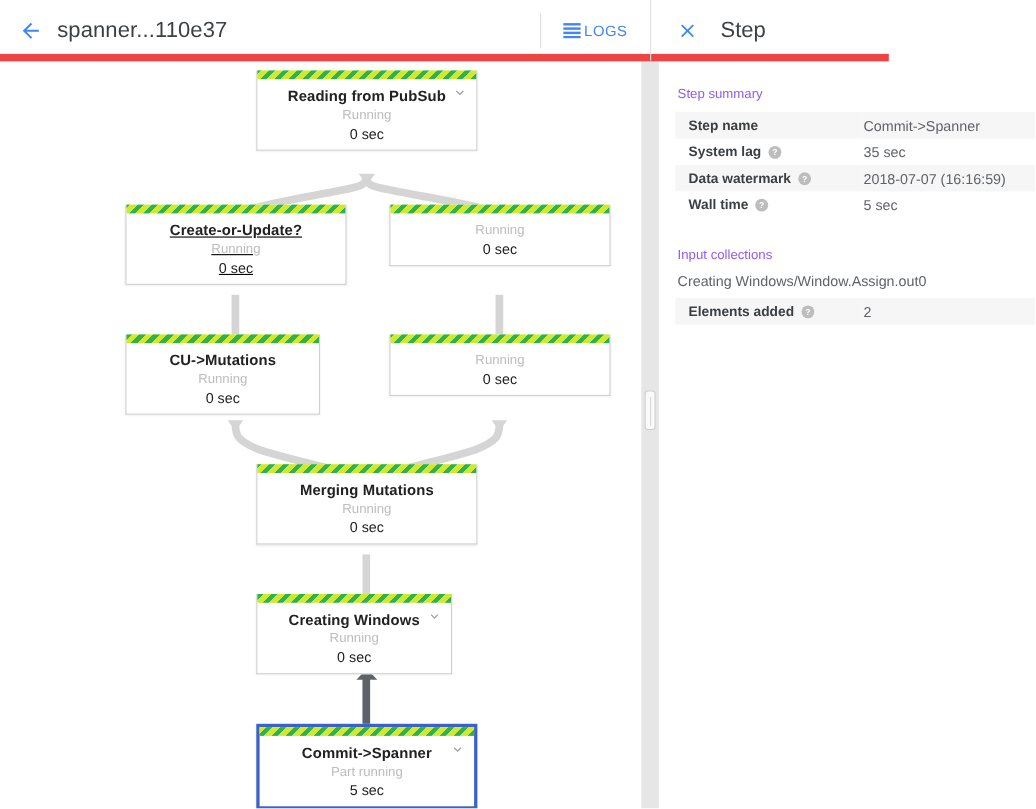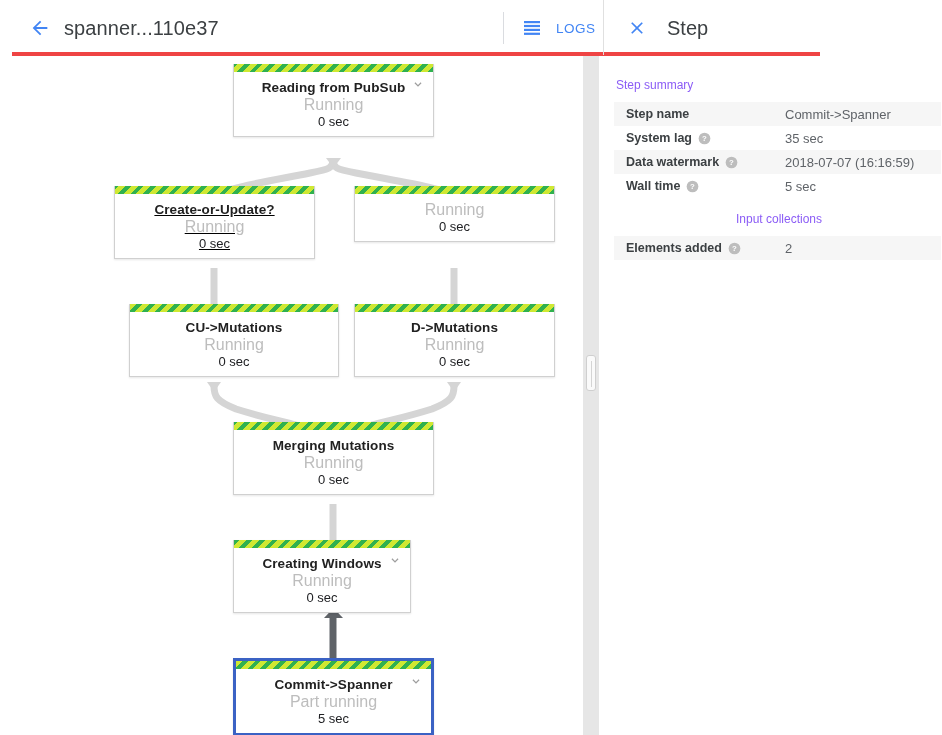--- a/index.html
+++ b/index.html
@@ -9,23 +9,23 @@
     overflow: hidden;
     background: #ffffff;
     font-family: "Liberation Sans", "DejaVu Sans", sans-serif;
     -webkit-font-smoothing: antialiased;
   }
 
   #app { position: relative; width: 942px; height: 735px; background:#fff; }
 
   
   .topbar {
-    position: absolute; left:12px; top:0; width:808px; height:56px;
+    position: absolute; left:0; top:0; width:808px; height:56px;
     background:#fff;
-    border-bottom:4px solid #ef4444;
+    border-bottom:7px solid #ef4444;
   }
   .topbar-left {
     position:absolute; left:0; top:0; width:592px; height:55px;
     border-right:1px solid #e0e0e0;
   }
   .back-btn {
     position:absolute; left:10px; top:10px; width:36px; height:36px;
     display:flex; align-items:center; justify-content:center;
     border-radius:50%; cursor:pointer;
   }
@@ -34,21 +34,21 @@
     position:absolute; left:52px; top:11px;
     font-size:20px; color:#3c4043; letter-spacing:.1px;
     line-height:34px; white-space:nowrap;
   }
   .vdiv-logs {
     position:absolute; left:491px; top:12px; width:1px; height:32px;
     background:#dadce0;
   }
   .logs-btn {
     position:absolute; left:508px; top:12px; height:32px;
-    display:flex; align-items:center; gap:16px; cursor:pointer;
+    display:flex; align-items:center; gap:3px; cursor:pointer;
     padding:0 4px;
   }
   .logs-icon { display:block; width:16px; height:14px; }
   .logs-label {
     font-size:13.5px; font-weight:500; color:#4285f4;
     letter-spacing:.5px;
   }
   .panel-header {
     position:absolute; left:593px; top:0; width:349px; height:55px;
   }
@@ -87,21 +87,21 @@
   }
   .node .nbody {
     padding:7px 0 6px 0; text-align:center;
     position:relative;
   }
   .node .nname {
     font-size:13.5px; font-weight:700; color:#212121;
     line-height:17px; letter-spacing:.1px;
   }
   .node .nstatus {
-    font-size:16px; color:#bdbdbd; line-height:17px; margin-top:0px;
+    font-size:12px; color:#bdbdbd; line-height:17px; margin-top:0px;
   }
   .node .ntime {
     font-size:13px; color:#202124; line-height:17px; margin-top:0px;
   }
   .node .chev {
     position:absolute; right:8px; top:5px;
     width:14px; height:14px;
   }
   .node.selected {
     border:3px solid #3b62c4;
@@ -251,33 +251,32 @@
     </div>
 
     <div class="node" style="left:354px; top:130px; width:201px;">
       <div class="stripe"></div>
       <div class="nbody">
         <div class="nstatus">Running</div>
         <div class="ntime">0 sec</div>
       </div>
     </div>
 
-    <div class="node" style="left:129px; top:248px; width:210px;">
+    <div class="node" style="left:114px; top:248px; width:177px;">
       <div class="stripe"></div>
       <div class="nbody">
         <div class="nname">CU-&gt;Mutations</div>
         <div class="nstatus">Running</div>
         <div class="ntime">0 sec</div>
       </div>
     </div>
 
     <div class="node" style="left:354px; top:248px; width:201px;">
       <div class="stripe"></div>
       <div class="nbody">
-        <div class="nname">D-&gt;Mutations</div>
         <div class="nstatus">Running</div>
         <div class="ntime">0 sec</div>
       </div>
     </div>
 
     <div class="node" style="left:233px; top:366px; width:201px;">
       <div class="stripe"></div>
       <div class="nbody">
         <div class="nname">Merging Mutations</div>
         <div class="nstatus">Running</div>
@@ -343,22 +342,23 @@
         <tr class="kv-row">
           <td class="kv-k"><span>Wall time</span><svg class="help" viewBox="0 0 20 20">
                 <circle cx="10" cy="10" r="9" fill="#bdbdbd"></circle>
                 <text x="10" y="14.4" font-size="12" font-family="Liberation Sans, sans-serif" font-weight="700" fill="#ffffff" text-anchor="middle">?</text>
               </svg></td>
           <td class="kv-v">5 sec</td>
         </tr>
       </tbody>
     </table>
 
-    <div class="sect-title" style="margin-top:14px;text-align:center;">Input collections</div>
-
+    <div class="sect-title" style="margin-top:26px;">Input collections</div>
+
+    <div class="sub-label">Creating Windows/Window.Assign.out0</div>
 
     <table class="kv-table">
       <tbody>
         <tr class="kv-row alt">
           <td class="kv-k"><span>Elements added</span><svg class="help" viewBox="0 0 20 20">
                 <circle cx="10" cy="10" r="9" fill="#bdbdbd"></circle>
                 <text x="10" y="14.4" font-size="12" font-family="Liberation Sans, sans-serif" font-weight="700" fill="#ffffff" text-anchor="middle">?</text>
               </svg></td>
           <td class="kv-v">2</td>
         </tr>

